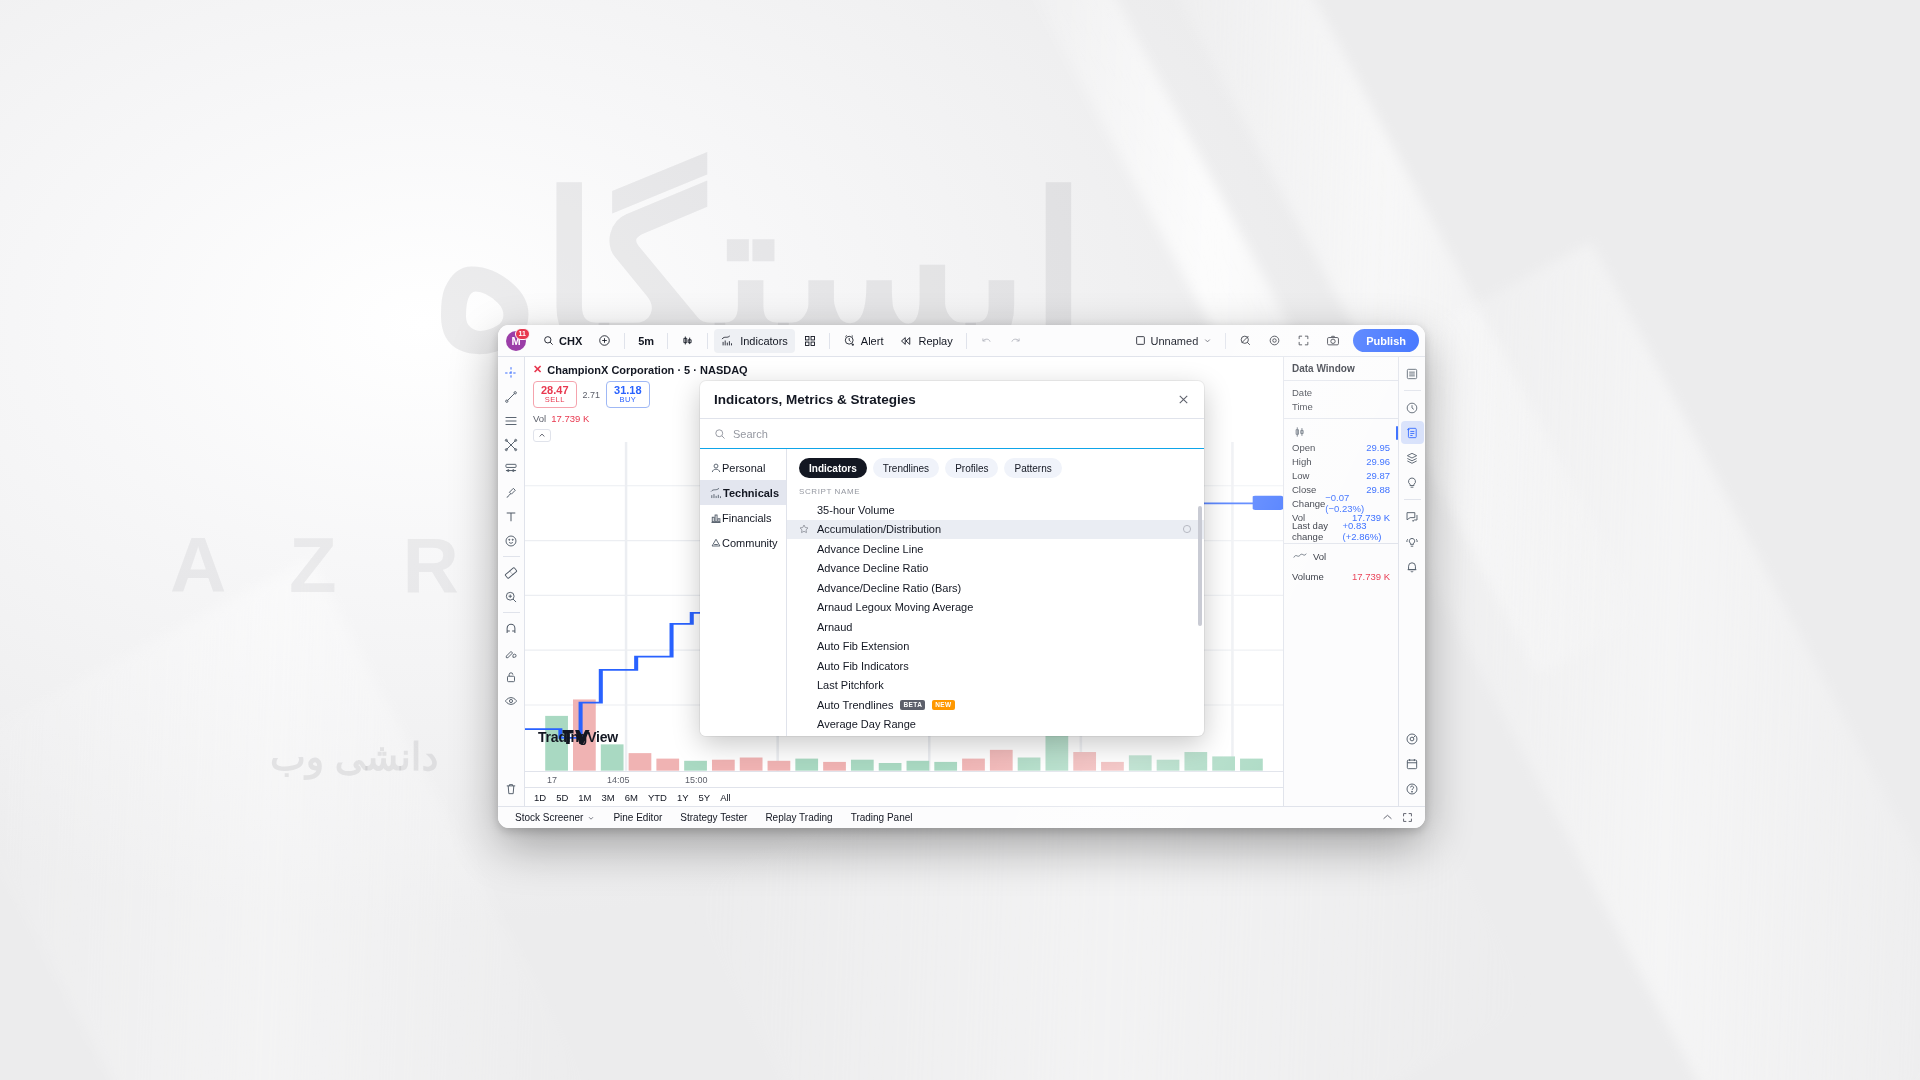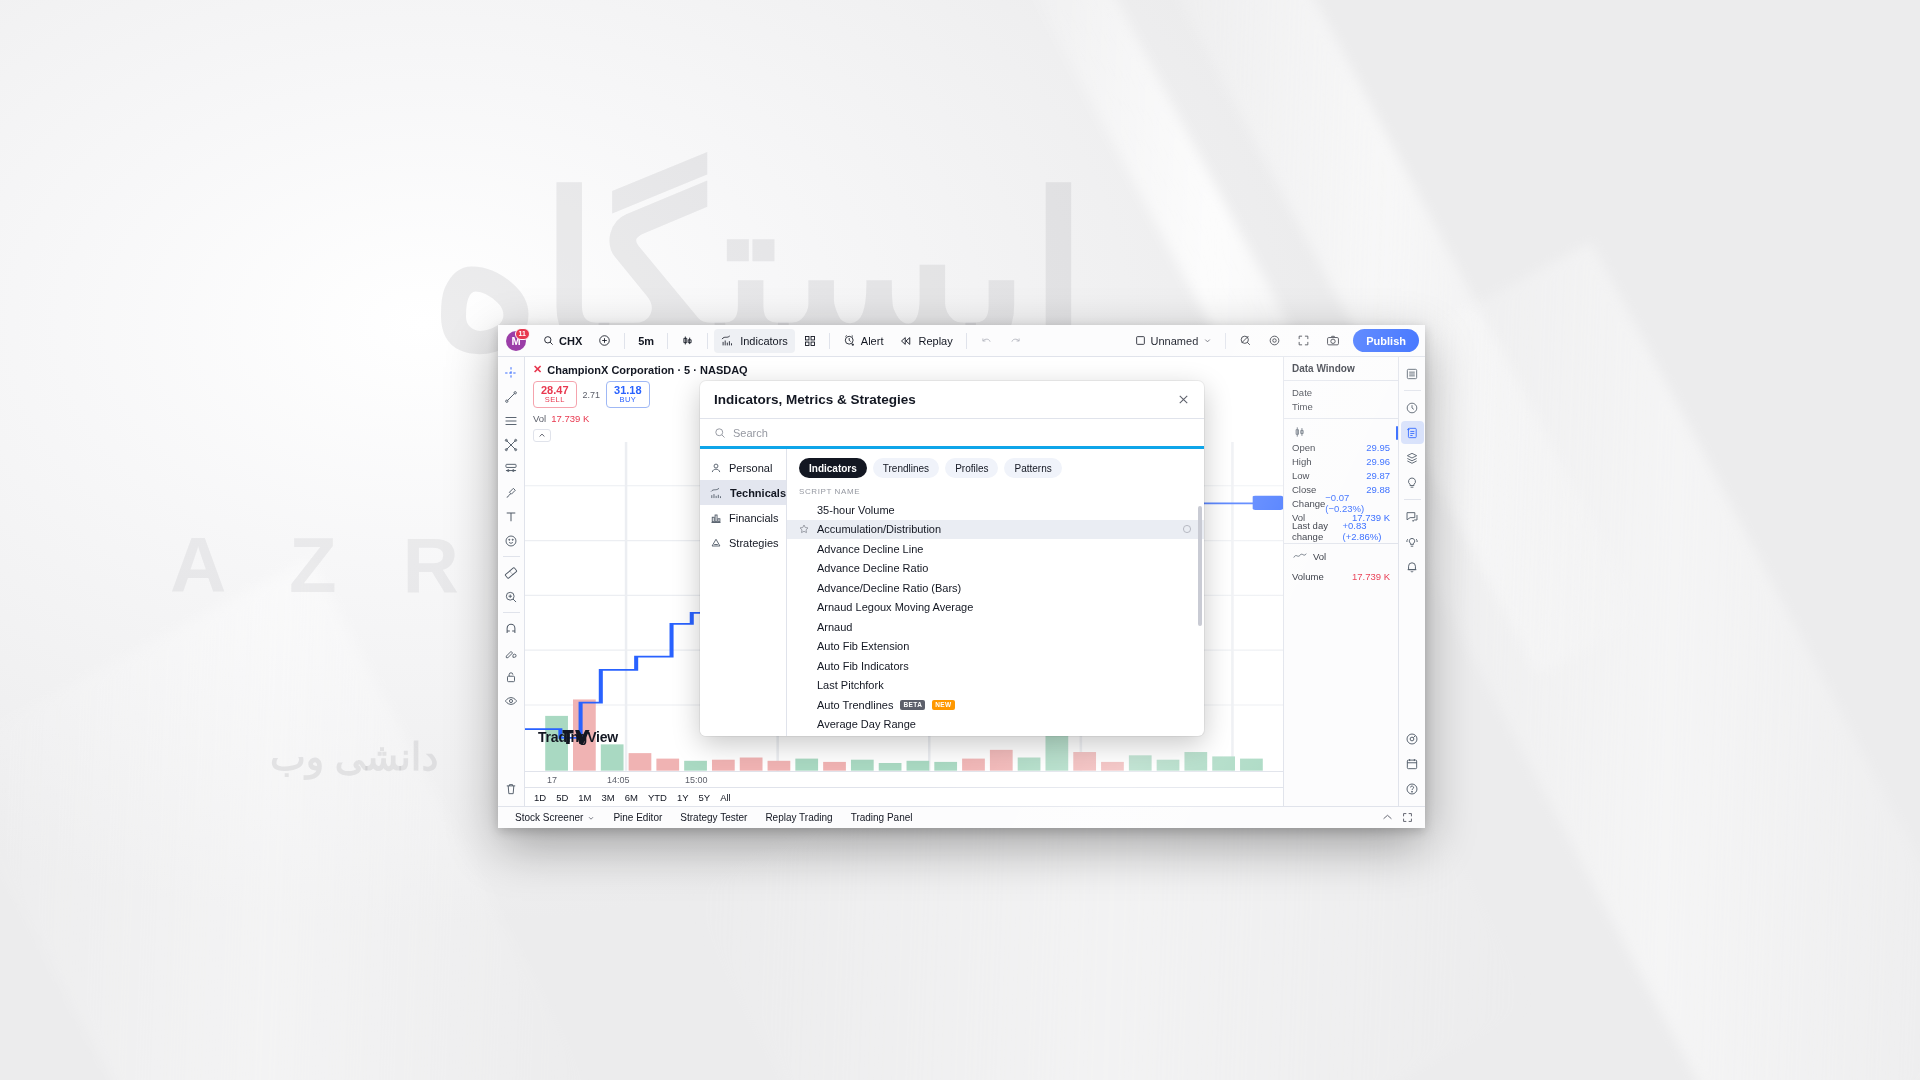--- a/index.html
+++ b/index.html
@@ -48,20 +48,21 @@
   #app {
     position: absolute;
     left: 498px; top: 325px;
     width: 927px; height: 503px;
     background: #ffffff;
     box-shadow: 0 18px 48px rgba(0,0,0,.33), 0 3px 10px rgba(0,0,0,.18);
     display: flex; flex-direction: column;
     overflow: hidden;
     font-size: 11px;
     color: #131722;
+    border-radius: 11px;
   }
   #app::after {
     content: ""; position: absolute; inset: 0; pointer-events: none;
     background: linear-gradient(115deg, rgba(255,255,255,0) 55%, rgba(255,255,255,.30) 72%, rgba(255,255,255,0) 88%);
   }
 
   
   .toolbar {
     height: 32px; flex: none;
     display: flex; align-items: center;
@@ -174,34 +175,34 @@
     display: flex; flex-direction: column; overflow: hidden; z-index: 20;
   }
   .modal-head {
     height: 38px; flex: none; display: flex; align-items: center;
     padding: 0 14px; border-bottom: 1px solid #e0e3eb;
   }
   .modal-title { font-size: 13.5px; font-weight: 700; flex: 1; }
   .modal-x { color: #5d606b; cursor: pointer; display: flex; }
   .modal-search {
     height: 30px; flex: none; display: flex; align-items: center; gap: 7px;
-    padding: 0 14px; border-bottom: 3px solid #0ea5e9; color: #9598a1;
+    padding: 0 14px; border-bottom: 1px solid #0ea5e9; color: #9598a1;
   }
   .modal-search input {
     border: 0; outline: 0; font-size: 11px; flex: 1;
     font-family: "Liberation Sans", sans-serif; color: #131722; background: transparent;
   }
   .modal-search input::placeholder { color: #9598a1; }
   .modal-body { flex: 1; display: flex; min-height: 0; }
   .modal-nav {
     width: 87px; flex: none; border-right: 1px solid #e0e3eb;
     padding-top: 6px; background: #fff;
   }
   .nav-item {
-    height: 25px; display: flex; align-items: center; gap: 7px;
+    height: 25px; display: flex; align-items: center; 
     padding: 0 10px; font-size: 11px; color: #131722; cursor: pointer;
   }
   .nav-item.active { background: #e3e6ef; font-weight: 600; }
   .nav-item .ico { color: #4f5966; }
   .modal-main { flex: 1; min-width: 0; display: flex; flex-direction: column; }
   .chips { display: flex; gap: 6px; padding: 9px 12px 7px; }
   .chip {
     height: 20px; padding: 0 10px; border-radius: 10px; background: #f0f3fa;
     display: flex; align-items: center; font-size: 10px; color: #131722; cursor: pointer;
   }
@@ -723,21 +724,21 @@
             </span>
             <span>Financials</span>
           </div>
           <div class="nav-item">
             <span class="ico">
               <svg width="12" height="12" viewBox="0 0 16 16" fill="none" stroke="#4f5966" stroke-width="1.2">
                 <path d="M8 3l5.2 9H2.8z"></path>
                   <path d="M5.6 10h4.8"></path>
                 </svg>
             </span>
-            <span>Strategies</span>
+            <span>Community</span>
           </div>
         </div>
 
         <div class="modal-main">
           <div class="chips">
             <div class="chip on">Indicators</div>
             <div class="chip">Trendlines</div>
             <div class="chip">Profiles</div>
             <div class="chip">Patterns</div>
           </div>

